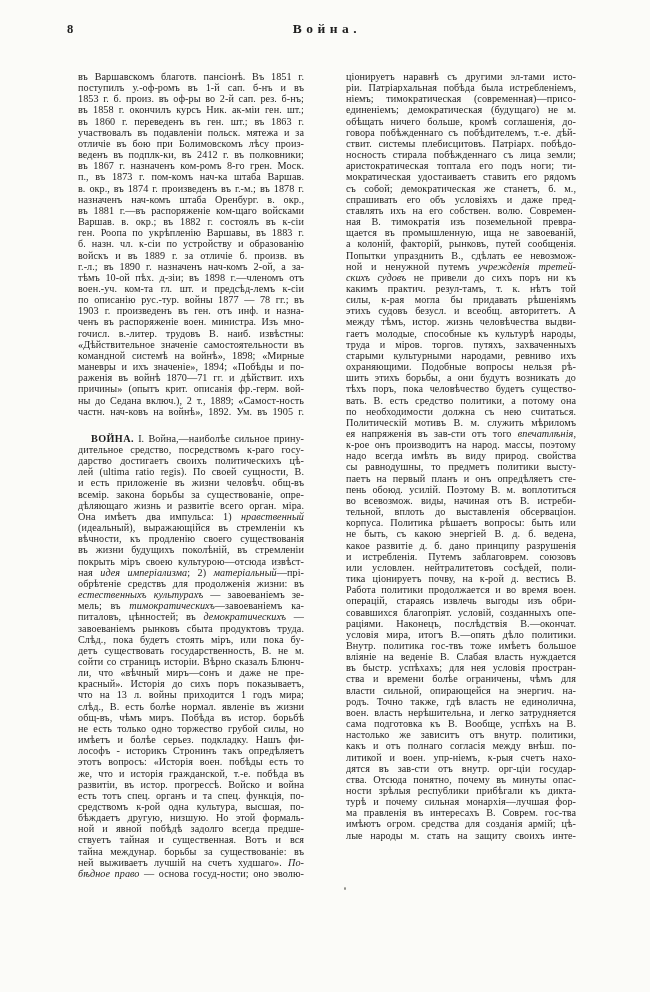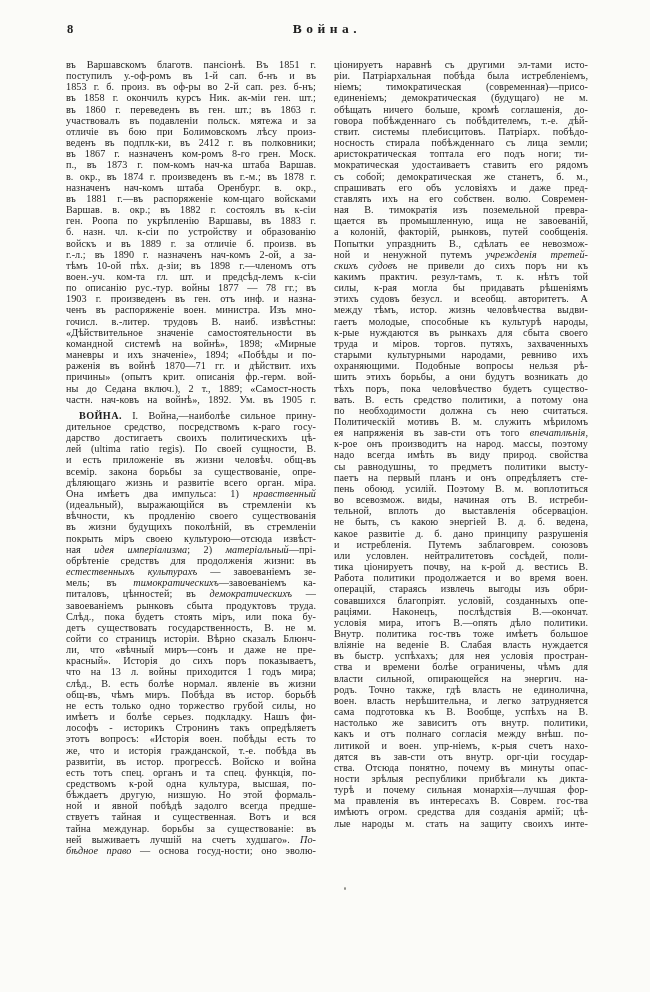--- a/index.html
+++ b/index.html
@@ -21,21 +21,21 @@
     position:absolute; left:0; right:0; top:0; text-align:center;
     font-size:13.5px; font-weight:bold; letter-spacing:4.5px;
   }
   .columns {
     position:absolute; top:55px; left:62px; width:530px;
     display:flex; gap:10px;
   }
   .col { flex:none; }
   .col-left  { width:258px; }
   .col-right { width:262px; }
-  .block { margin:4px; }
+  .block { margin:16px; }
   .line {
     font-size:10.2px; line-height:11.17px; height:11.17px;
     overflow:hidden; white-space:normal;
     text-align:justify; text-align-last:justify;
     letter-spacing:0.05px;
   }
   .line.indent { text-indent:13px; }
   .line b { font-weight:bold; letter-spacing:.4px; }
   .line i { font-style:italic; }
   .scan-speck {
@@ -148,37 +148,37 @@
           <div class="line">щается въ промышленную, ища не завоеваній,</div>
           <div class="line">а колоній, факторій, рынковъ, путей сообщенія.</div>
           <div class="line">Попытки упразднить В., сдѣлать ее невозмож-</div>
           <div class="line">ной и ненужной путемъ <i>учрежденія третей-</i></div>
           <div class="line"><i>скихъ судовъ</i> не привели до сихъ поръ ни къ</div>
           <div class="line">какимъ практич. резул-тамъ, т. к. нѣтъ той</div>
           <div class="line">силы, к-рая могла бы придавать рѣшеніямъ</div>
           <div class="line">этихъ судовъ безусл. и всеобщ. авторитетъ. А</div>
           <div class="line">между тѣмъ, истор. жизнь человѣчества выдви-</div>
           <div class="line">гаетъ молодые, способные къ культурѣ народы,</div>
-          <div class="line">к-рые нуждаются въ рынкахъ для сбыта своего</div>
           <div class="line">труда и міров. торгов. путяхъ, захваченныхъ</div>
           <div class="line">старыми культурными народами, ревниво ихъ</div>
           <div class="line">охраняющими. Подобные вопросы нельзя рѣ-</div>
           <div class="line">шить этихъ борьбы, а они будутъ возникать до</div>
           <div class="line">тѣхъ поръ, пока человѣчество будетъ существо-</div>
           <div class="line">вать. В. есть средство политики, а потому она</div>
           <div class="line">по необходимости должна съ нею считаться.</div>
           <div class="line">Политическій мотивъ В. м. служить мѣриломъ</div>
           <div class="line">ея напряженія въ зав-сти отъ того <i>впечатлѣнія</i>,</div>
           <div class="line">к-рое онъ производитъ на народ. массы, поэтому</div>
           <div class="line">надо всегда имѣть въ виду природ. свойства</div>
           <div class="line">сы равнодушны, то предметъ политики высту-</div>
           <div class="line">паетъ на первый планъ и онъ опредѣляетъ сте-</div>
           <div class="line">пень обоюд. усилій. Поэтому В. м. воплотиться</div>
           <div class="line">во всевозмож. виды, начиная отъ В. истреби-</div>
           <div class="line">тельной, вплоть до выставленія обсерваціон.</div>
+          <div class="line">корпуса. Политика рѣшаетъ вопросы: быть или</div>
           <div class="line">не быть, съ какою энергіей В. д. б. ведена,</div>
           <div class="line">какое развитіе д. б. дано принципу разрушенія</div>
           <div class="line">и истребленія. Путемъ заблаговрем. союзовъ</div>
           <div class="line">или условлен. нейтралитетовъ сосѣдей, поли-</div>
           <div class="line">тика ціонируетъ почву, на к-рой д. вестись В.</div>
           <div class="line">Работа политики продолжается и во время воен.</div>
           <div class="line">операцій, стараясь извлечь выгоды изъ обри-</div>
           <div class="line">совавшихся благопріят. условій, созданныхъ опе-</div>
           <div class="line">раціями. Наконецъ, послѣдствія В.—окончат.</div>
           <div class="line">условія мира, итогъ В.—опять дѣло политики.</div>

